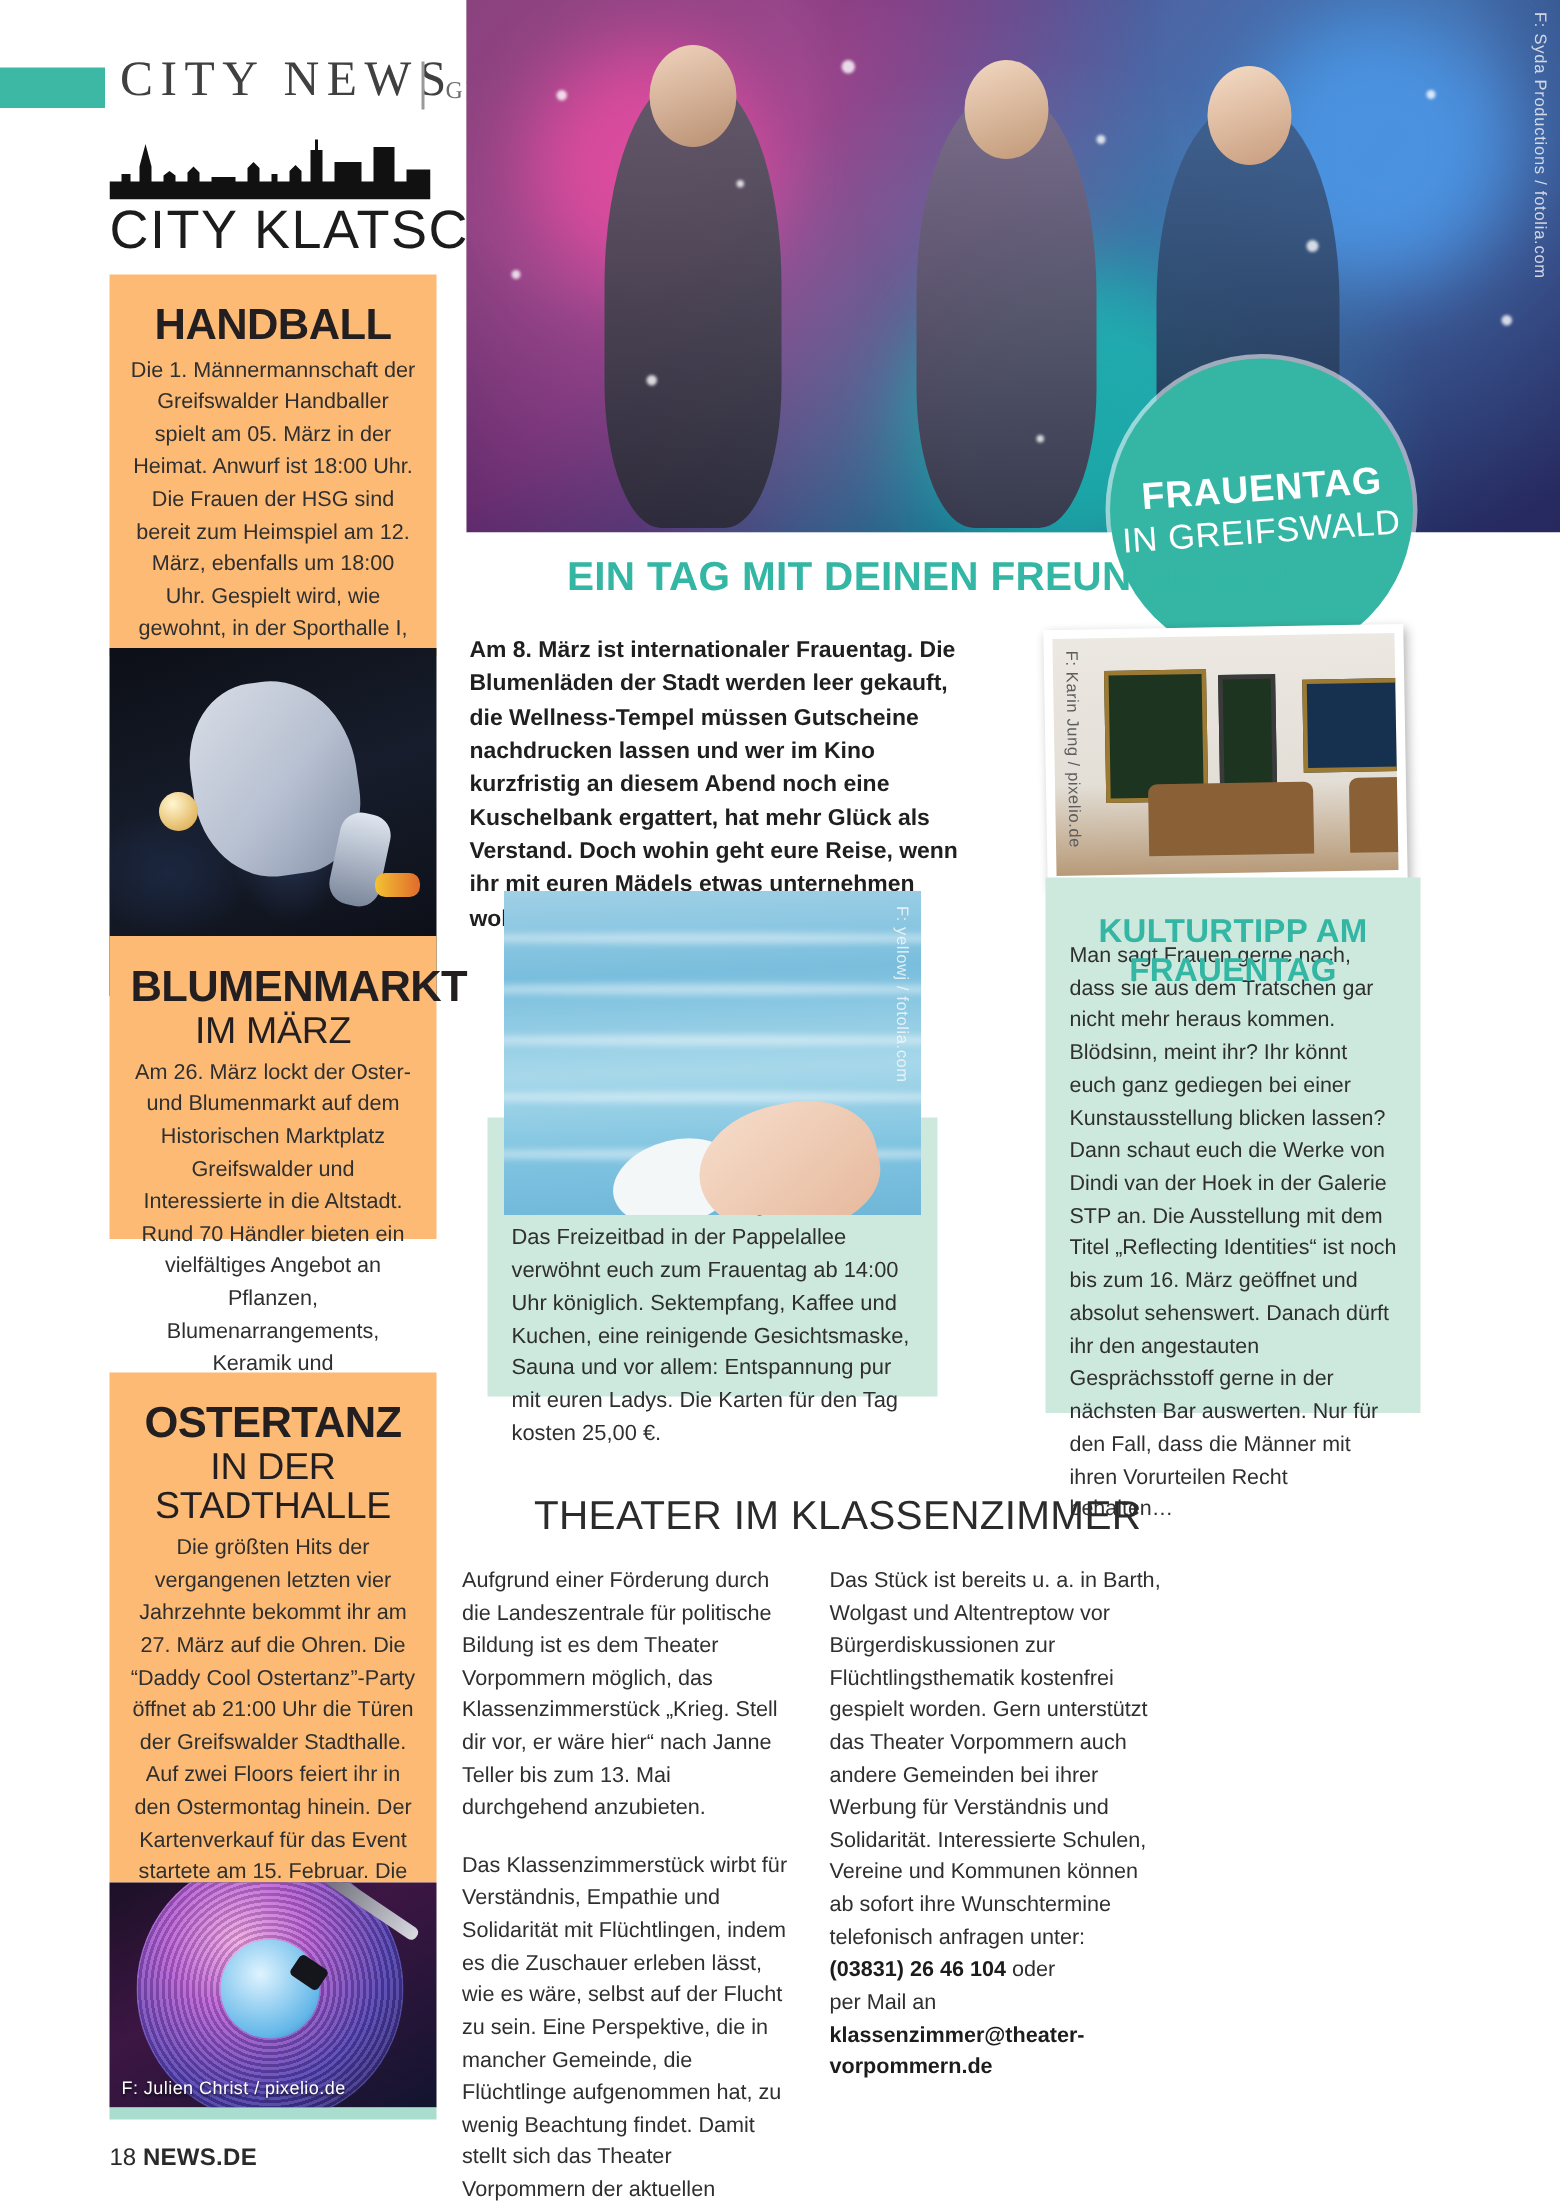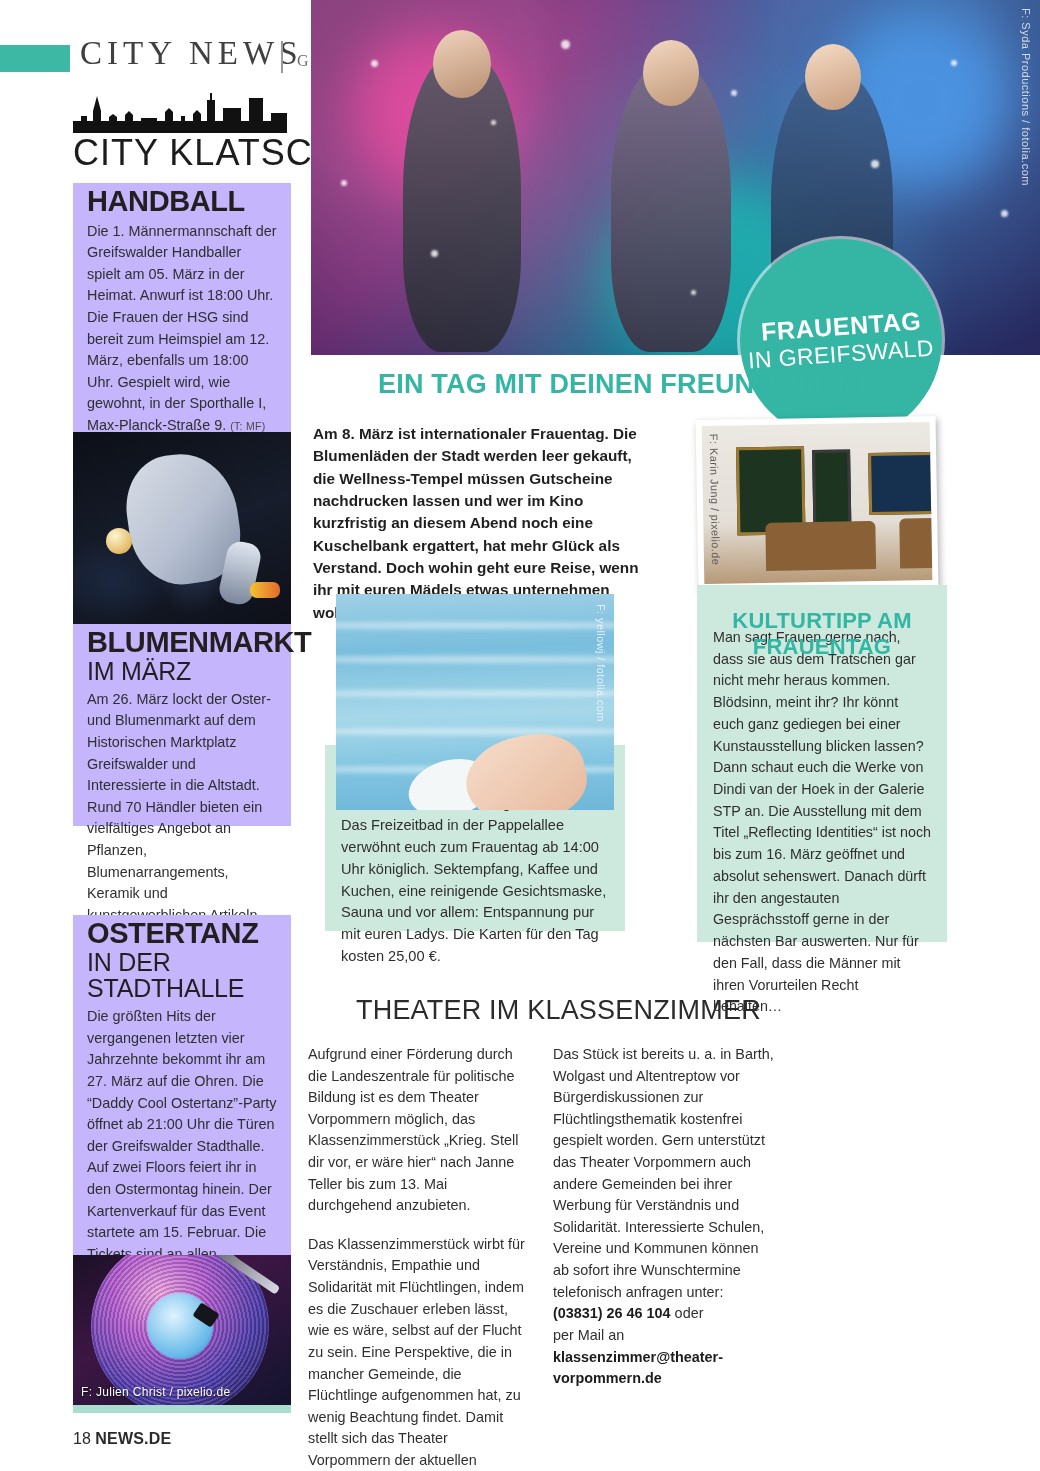--- a/index.html
+++ b/index.html
@@ -21,22 +21,22 @@
   .hdr-city{position:absolute;left:297px;top:52px;font-family:"Liberation Serif",serif;
     font-size:16px;letter-spacing:2px;color:#6d6d6d;}
 
   
   .logo-wrap{position:absolute;left:73px;top:88px;width:218px;}
   .skyline{width:214px;height:45px;display:block;}
   .logo-text{font-size:36px;letter-spacing:1px;color:#1c1c1c;font-weight:300;
     line-height:1;margin-top:2px;white-space:nowrap;}
 
   
-  .lbox{position:absolute;left:73px;width:218px;background:#c4b5fd;box-sizing:border-box;
-        padding:4px 14px 13px 14px;}
+  .lbox{position:absolute;left:73px;width:218px;background:#fdba74;box-sizing:border-box;
+        padding:20px 14px 13px 14px;text-align:center;}
   .lbox h2{margin:0;font-size:29px;font-weight:bold;color:#231f20;letter-spacing:-0.4px;line-height:1.02;}
   .lbox h3{margin:0 0 5px 0;font-size:25px;font-weight:400;color:#231f20;letter-spacing:-0.2px;line-height:1.05;}
   .lbox p{margin:4px 0 0 0;font-size:14.4px;line-height:1.50;color:#2f2f2f;}
   .cred-inline{font-size:10.5px;color:#4a4a4a;letter-spacing:0.3px;}
 
   .photo{position:absolute;left:73px;width:218px;overflow:hidden;}
   .photo .cap{position:absolute;left:8px;bottom:6px;color:#fff;font-size:12px;
      text-shadow:0 1px 2px rgba(0,0,0,.8);letter-spacing:.3px;}
 
   

